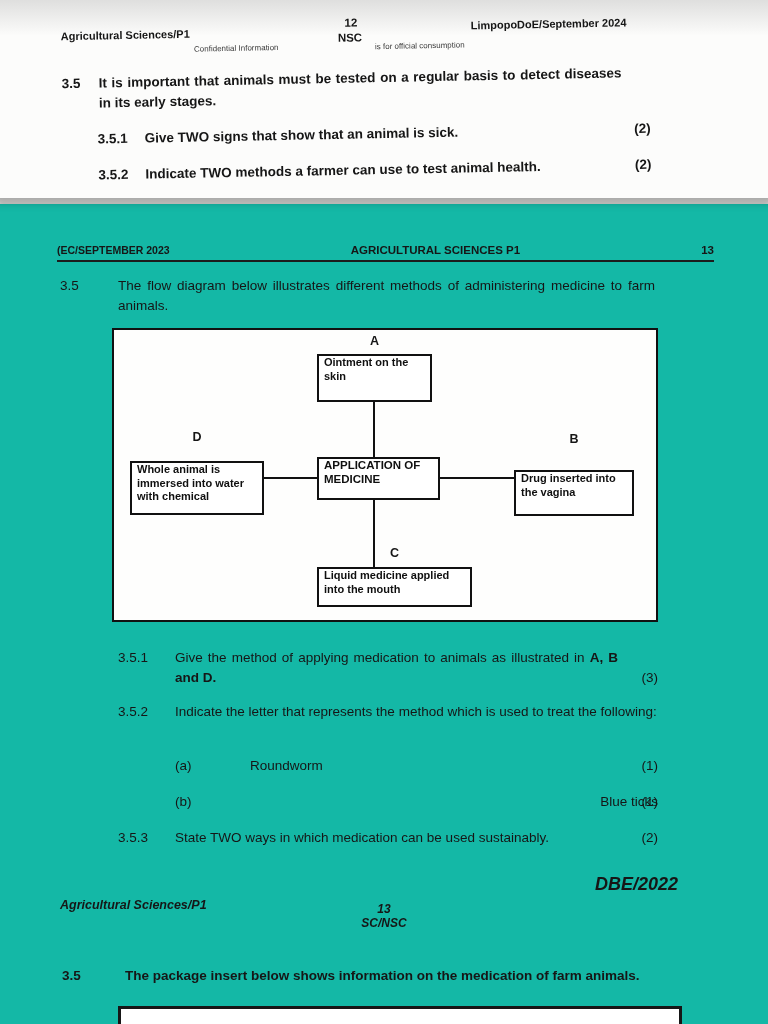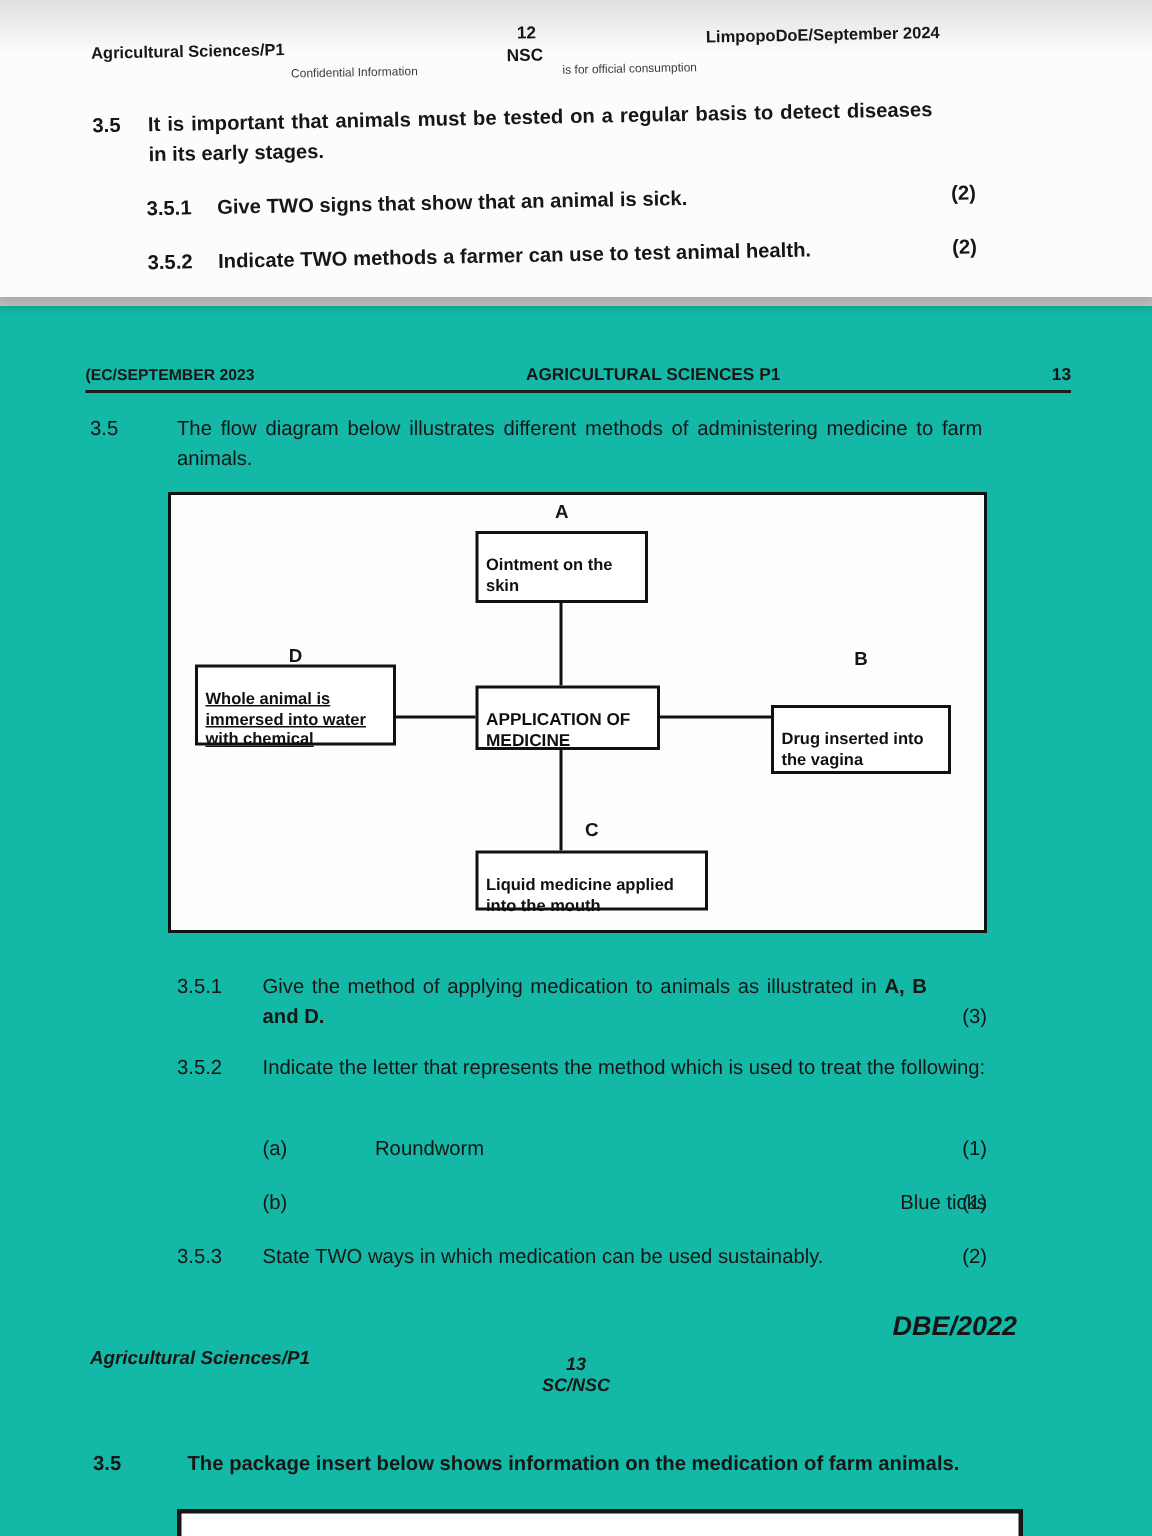--- a/index.html
+++ b/index.html
@@ -66,21 +66,21 @@
 
   
   .diagram {
     position: absolute; top: 124px; left: 112px; width: 546px; height: 294px;
     border: 2px solid #111; background: #fefefd;
   }
   .dg-label { position: absolute; font-size: 12.5px; font-weight: bold; text-align: center; }
   .dg-box {
     position: absolute; border: 2px solid #111; background: #fff;
     font-size: 11px; font-weight: bold; line-height: 13.5px;
-    padding: 15px 5px; color: #101010;
+    padding: 0 5px; color: #101010;
   }
   .dg-line { position: absolute; background: #111; }
 
   
   .footer-left   { position: absolute; left: 60px; top: 694px; font-size: 12.5px; font-style: italic; font-weight: bold; }
   .footer-center { position: absolute; left: 0; right: 0; top: 698px; text-align: center; font-size: 12px; font-style: italic; }
   .footer-center .fc-page { display: block; font-weight: 600; }
   .footer-center .fc-nsc  { display: block; font-weight: bold; }
   .footer-right  { position: absolute; right: 90px; top: 670px; font-size: 18px; font-style: italic; font-weight: bold; }
 
@@ -133,21 +133,21 @@
   <div class="mp-row" style="left:60px; top:72px; width:595px;">
     <span class="num" style="flex-basis:58px;">3.5</span>
     <span class="txt">The flow diagram below illustrates different methods of administering medicine to farm animals.</span>
   </div>
 
   <div class="diagram">
     <div class="dg-label" style="left:203px; top:4px;   width:115px;">A</div>
     <div class="dg-box" style="left:203px; top:24px;  width:115px; height:48px;">Ointment on the skin</div>
 
     <div class="dg-label" style="left:16px;  top:100px; width:134px;">D</div>
-    <div class="dg-box" style="left:16px;  top:113px; width:134px; height:54px;text-decoration:underline;">Whole animal is immersed into water with chemical</div>
+    <div class="dg-box" style="left:16px;  top:131px; width:134px; height:54px;">Whole animal is immersed into water with chemical</div>
 
     <div class="dg-box" style="left:203px; top:127px; width:123px; height:43px; font-size:11.5px;">APPLICATION OF MEDICINE</div>
 
     <div class="dg-label" style="left:400px; top:102px; width:120px;">B</div>
     <div class="dg-box" style="left:400px; top:140px; width:120px; height:46px;">Drug inserted into the vagina</div>
 
     <div class="dg-label" style="left:203px; top:216px; width:155px;">C</div>
     <div class="dg-box" style="left:203px; top:237px; width:155px; height:40px;">Liquid medicine applied into the mouth</div>
 
     <div class="dg-line" style="left:259px; top:72px;  width:2px;  height:55px;"></div>

